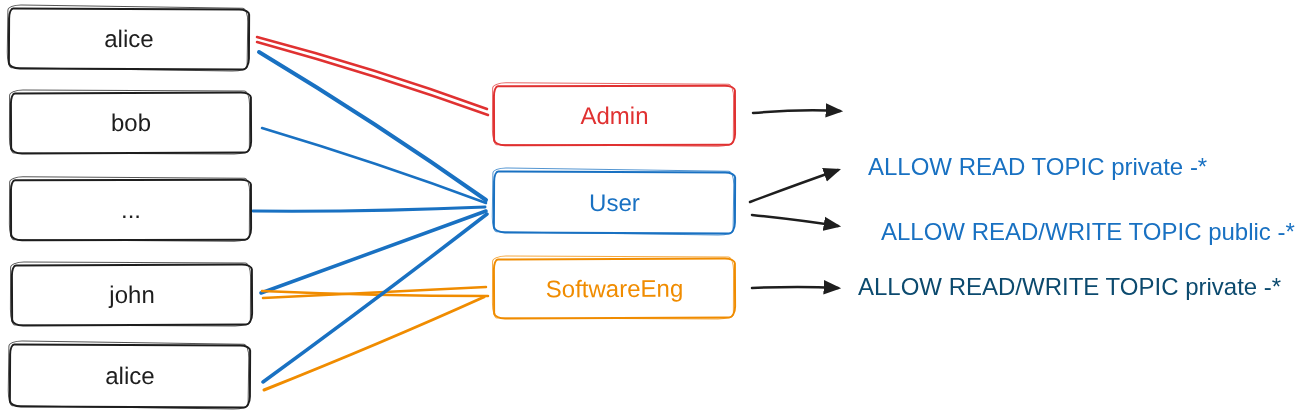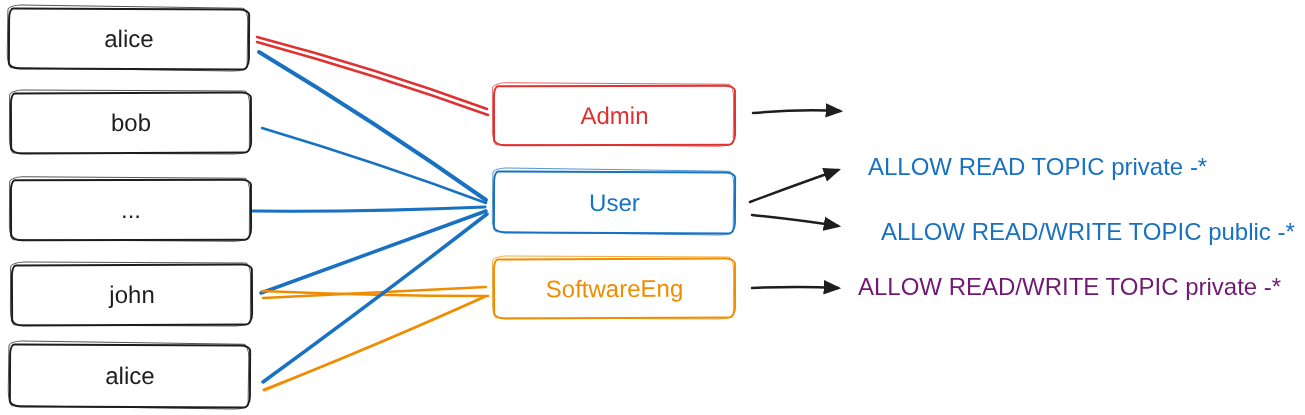--- a/index.html
+++ b/index.html
@@ -115,15 +115,15 @@
   </div>
   <div class="box rbox r-user rot-b" style="color: rgb(25, 113, 194);">
     <span>User</span>
   </div>
   <div class="box rbox r-se rot-a" style="color: rgb(240, 140, 0);">
     <span>SoftwareEng</span>
   </div>
 
   <div class="perm p-1" style="color: rgb(25, 113, 194);">ALLOW READ TOPIC private -*</div>
   <div class="perm p-2" style="color: rgb(25, 113, 194);">ALLOW READ/WRITE TOPIC public -*</div>
-  <div class="perm p-3" style="color: #701a75;">ALLOW READ/WRITE TOPIC private -*</div>
+  <div class="perm p-3" style="color: #0c4a6e;">ALLOW READ/WRITE TOPIC private -*</div>
 
 </div>
 
 </body></html>

